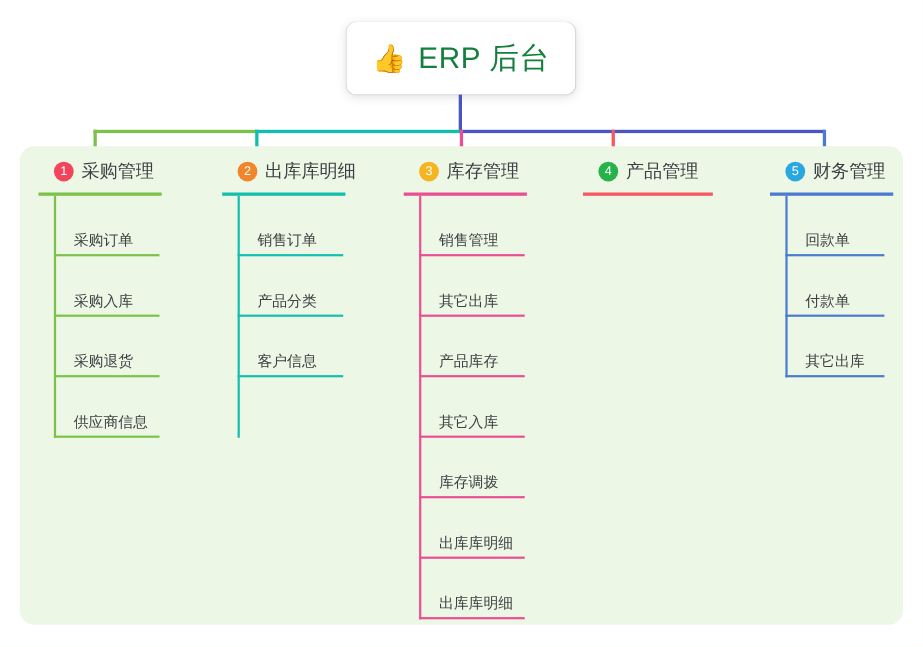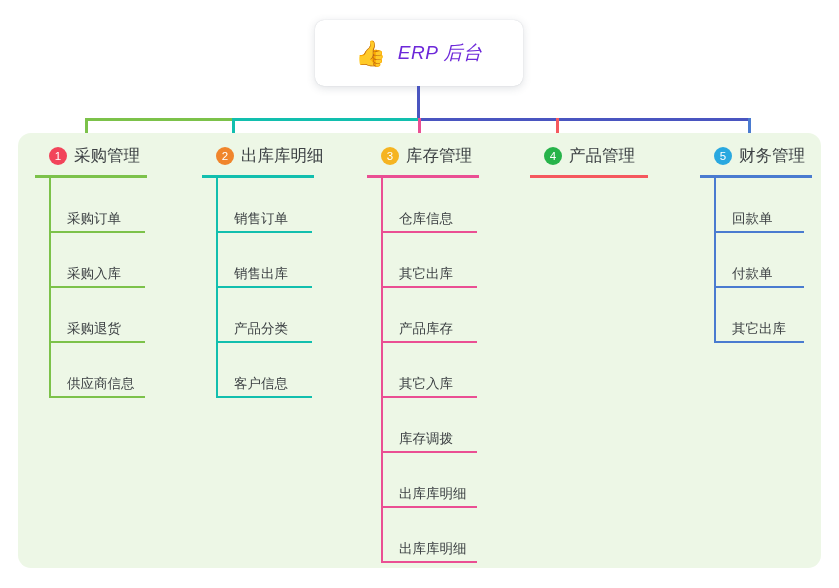--- a/index.html
+++ b/index.html
@@ -37,26 +37,25 @@
     gap: 11px;
     box-sizing: border-box;
   }
   .title-emoji {
     font-size: 25px;
     line-height: 1;
     font-family: "DejaVu Sans", sans-serif;
     color: #f2b33d;
   }
   .title-text {
-    font-size: 19px;
-    color: #6d28d9;
+    font-size: 27px;
+    color: #15803d;
     letter-spacing: 0.5px;
     font-family: "Liberation Sans", "DejaVu Sans", sans-serif;
     white-space: nowrap;
-    font-style: italic;
   }
 
   
   .conn {
     position: absolute;
   }
   .v-line { width: 3px; }
   .h-line { height: 3px; }
 
   
@@ -193,43 +192,39 @@
           <span class="col-title">出库库明细</span>
         </div>
         <div class="head-rule" style="width: 112px; background: rgb(18, 191, 174);"></div>
         <div class="leaves">
           <div class="spine" style="background: rgb(18, 191, 174); height: 220px;"></div>
           <div class="leaf">
             <span class="leaf-label">销售订单</span>
             <div class="leaf-rule" style="width: 96px; background: rgb(18, 191, 174);"></div>
           </div>
           <div class="leaf">
-            <span class="leaf-label">销售出库</span>
-            <div class="leaf-rule" style="width: 96px; background: rgb(18, 191, 174);"></div>
-          </div>
-          <div class="leaf">
             <span class="leaf-label">产品分类</span>
             <div class="leaf-rule" style="width: 96px; background: rgb(18, 191, 174);"></div>
           </div>
           <div class="leaf">
             <span class="leaf-label">客户信息</span>
             <div class="leaf-rule" style="width: 96px; background: rgb(18, 191, 174);"></div>
           </div>
         </div>
       </div>
       <div class="column" style="left: 367px;">
         <div class="col-head">
           <span class="badge" style="background: rgb(245, 180, 33);">3</span>
           <span class="col-title">库存管理</span>
         </div>
         <div class="head-rule" style="width: 112px; background: rgb(234, 79, 147);"></div>
         <div class="leaves">
           <div class="spine" style="background: rgb(234, 79, 147); height: 385px;"></div>
           <div class="leaf">
-            <span class="leaf-label">仓库信息</span>
+            <span class="leaf-label">销售管理</span>
             <div class="leaf-rule" style="width: 96px; background: rgb(234, 79, 147);"></div>
           </div>
           <div class="leaf">
             <span class="leaf-label">其它出库</span>
             <div class="leaf-rule" style="width: 96px; background: rgb(234, 79, 147);"></div>
           </div>
           <div class="leaf">
             <span class="leaf-label">产品库存</span>
             <div class="leaf-rule" style="width: 96px; background: rgb(234, 79, 147);"></div>
           </div>

